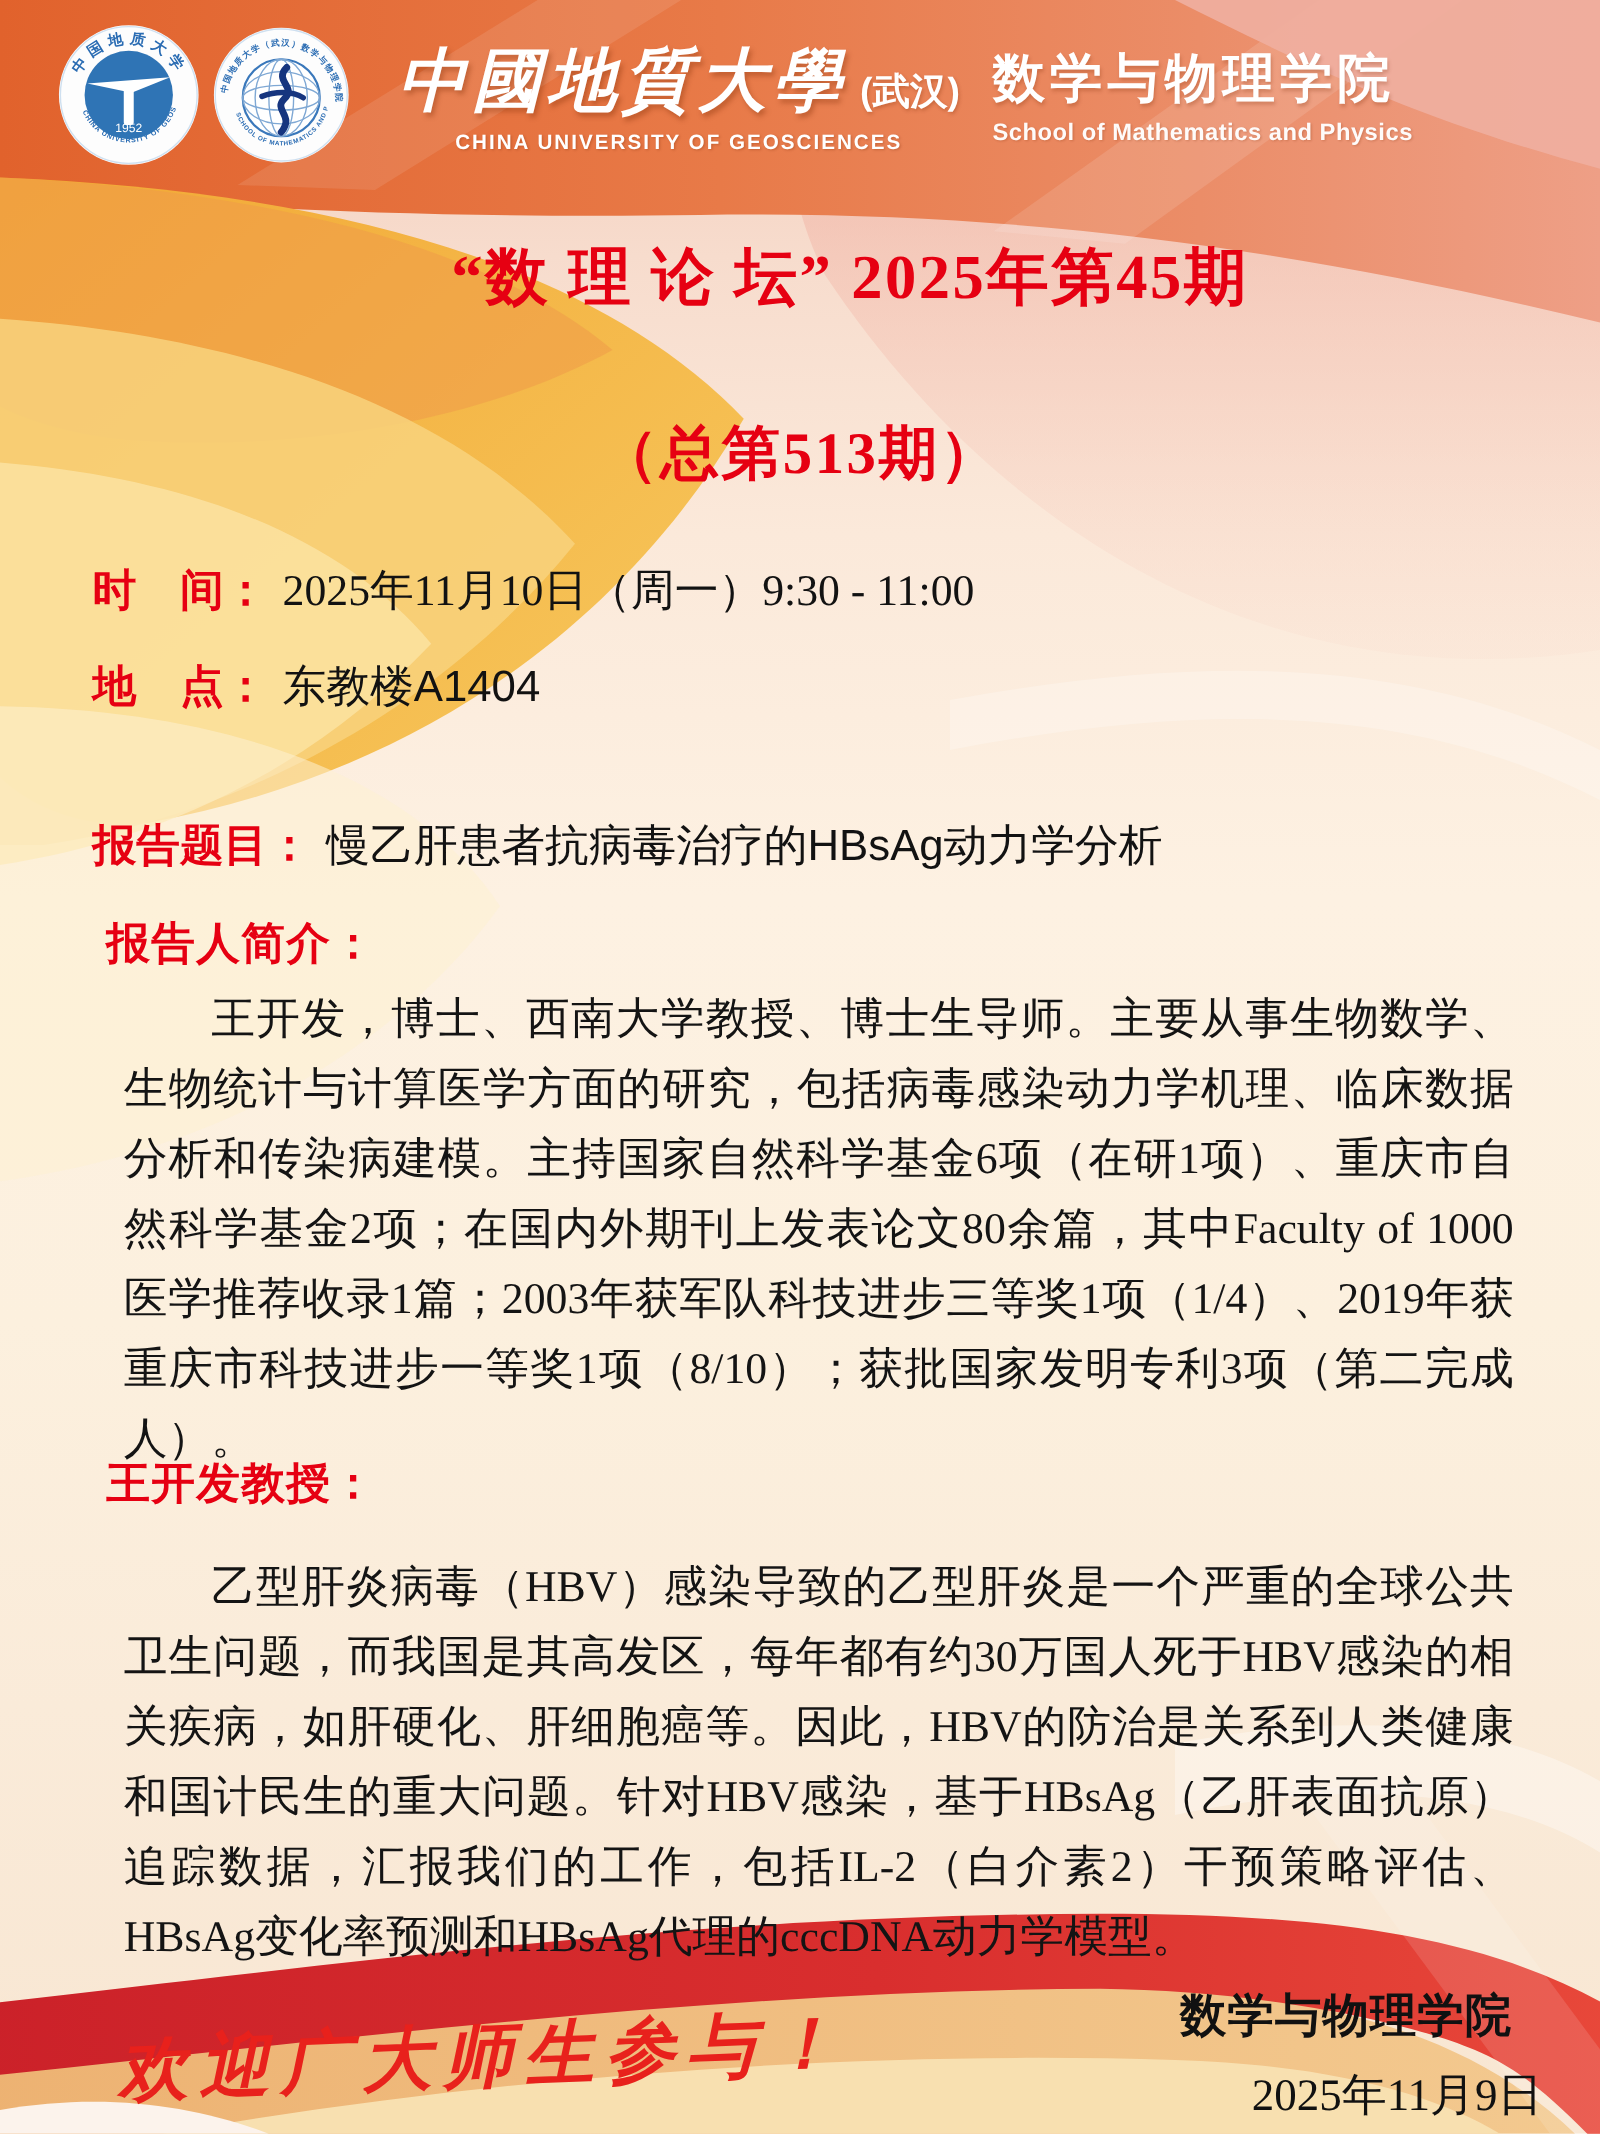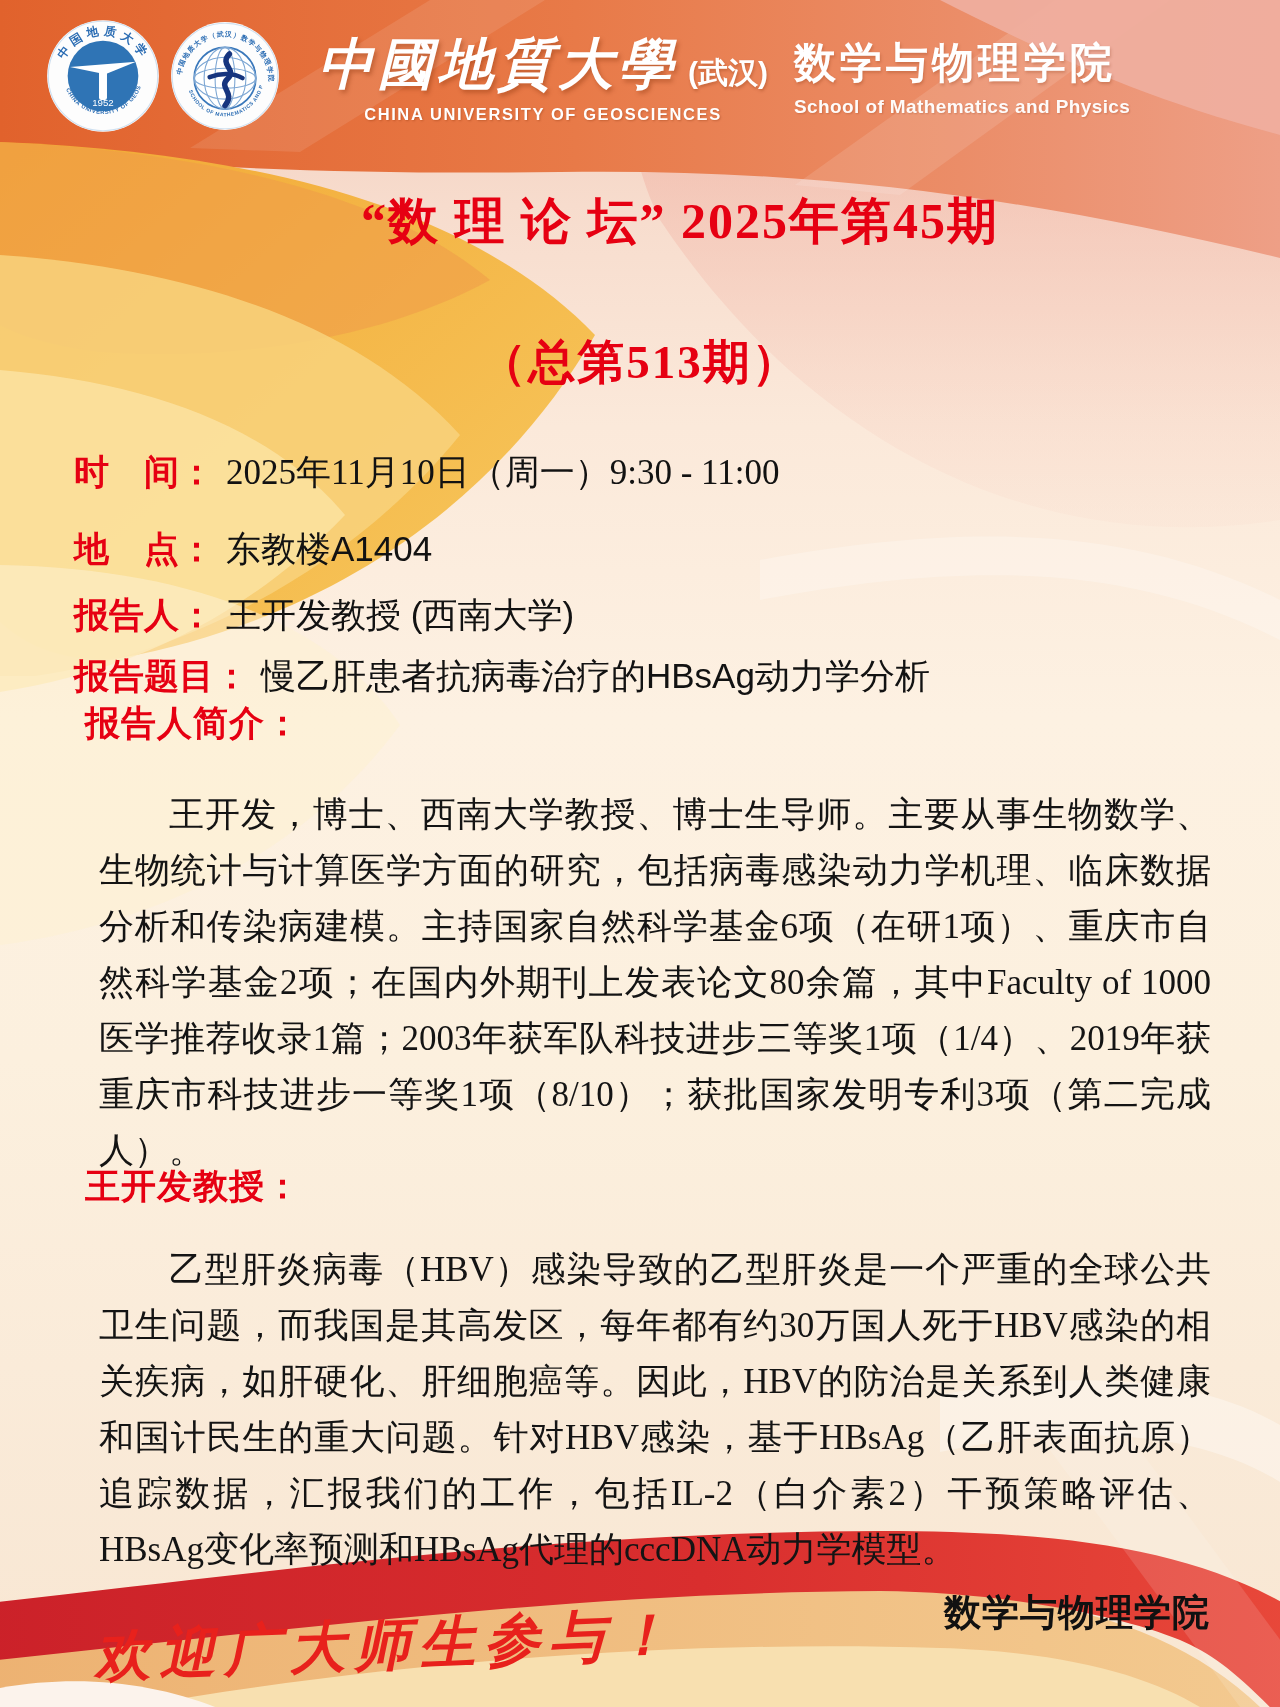--- a/index.html
+++ b/index.html
@@ -57,21 +57,21 @@
   .v-sans{font-family:"Liberation Sans","DejaVu Sans",sans-serif;}
   .row-time{top:449px;}
   .row-place{top:526px;}
   .row-speaker{top:592px;}
   .row-topic{top:653px;}
   
   .sec-heading{
     position:absolute;left:85px;color:#e60012;font-weight:bold;font-size:35px;z-index:2;
     font-family:"Liberation Sans","DejaVu Sans",sans-serif;letter-spacing:1px;
   }
-  .bio-heading{top:700px;}
+  .bio-heading{top:731px;}
   .abs-heading{top:1163px;}
   .para{
     position:absolute;left:99px;width:1112px;color:#141414;
     font-size:35px;line-height:56px;text-align:justify;text-indent:2em;z-index:2;
     font-family:"Liberation Serif","DejaVu Serif",serif;
   }
   .bio-para{top:787px;}
   .abs-para{top:1242px;}
   
   .welcome{
@@ -222,29 +222,27 @@
 
   <div class="title1">“数 理 论 坛” 2025年第45期</div>
   <div class="title2">（总第513期）</div>
 
   <div class="info-row row-time">
     <span class="info-label">时　间：</span><span class="info-value v-serif">2025年11月10日（周一）9:30 - 11:00</span>
   </div>
   <div class="info-row row-place">
     <span class="info-label">地　点：</span><span class="info-value v-sans">东教楼A1404</span>
   </div>
-  <div class="info-row row-speaker">
-    <span class="info-label">报告人：</span><span class="info-value v-sans">王开发教授 (西南大学)</span>
-  </div>
   <div class="info-row row-topic">
     <span class="info-label">报告题目：</span><span class="info-value v-sans">慢乙肝患者抗病毒治疗的HBsAg动力学分析</span>
   </div>
 
   <div class="sec-heading bio-heading">报告人简介：</div>
   <div class="para bio-para">王开发，博士、西南大学教授、博士生导师。主要从事生物数学、生物统计与计算医学方面的研究，包括病毒感染动力学机理、临床数据分析和传染病建模。主持国家自然科学基金6项（在研1项）、重庆市自然科学基金2项；在国内外期刊上发表论文80余篇，其中Faculty of 1000医学推荐收录1篇；2003年获军队科技进步三等奖1项（1/4）、2019年获重庆市科技进步一等奖1项（8/10）；获批国家发明专利3项（第二完成人）。</div>
 
   <div class="sec-heading abs-heading">王开发教授：</div>
   <div class="para abs-para">乙型肝炎病毒（HBV）感染导致的乙型肝炎是一个严重的全球公共卫生问题，而我国是其高发区，每年都有约30万国人死于HBV感染的相关疾病，如肝硬化、肝细胞癌等。因此，HBV的防治是关系到人类健康和国计民生的重大问题。针对HBV感染，基于HBsAg（乙肝表面抗原）追踪数据，汇报我们的工作，包括IL-2（白介素2）干预策略评估、HBsAg变化率预测和HBsAg代理的cccDNA动力学模型。</div>
 
   <div class="welcome">欢迎广大师生参与！</div>
   <div class="footer-org">数学与物理学院</div>
+  <div class="footer-date">2025年11月9日</div>
 
 </div>
 
 </body></html>

